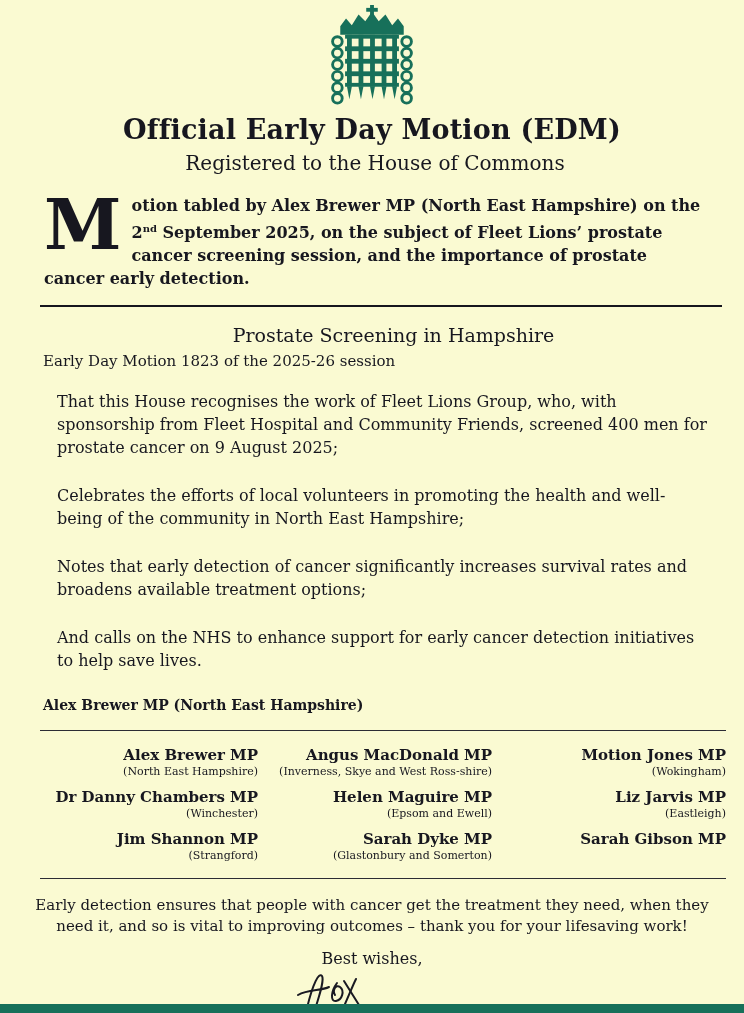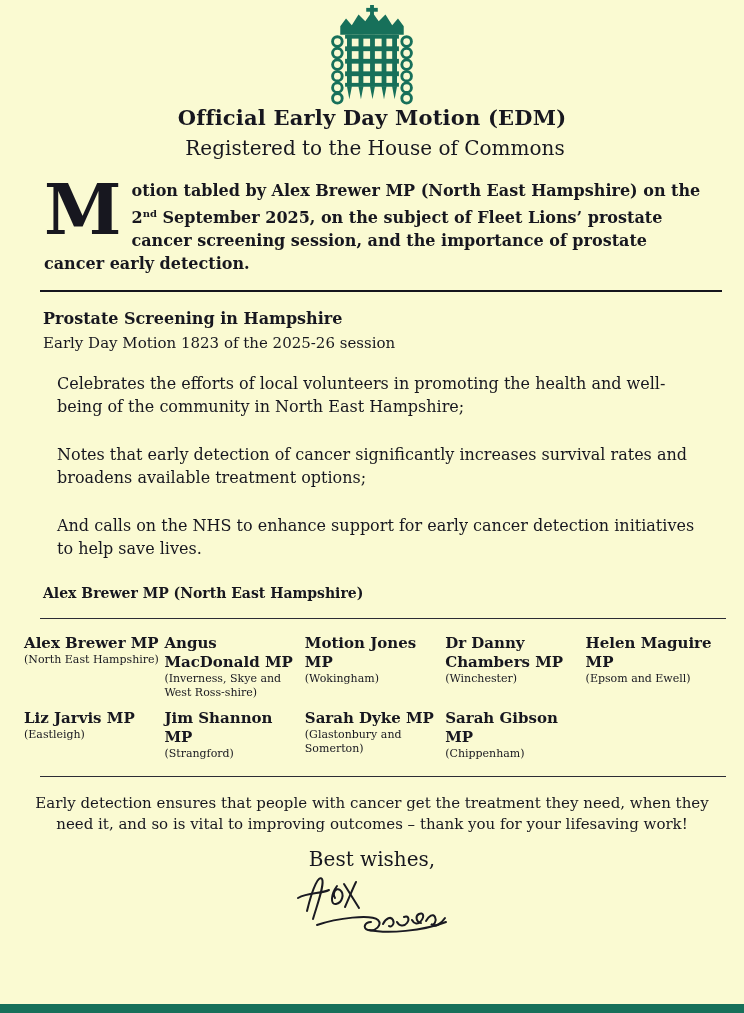--- a/index.html
+++ b/index.html
@@ -5,49 +5,49 @@
   html, body { margin:0; padding:0; }
   body {
     width:744px; height:1013px;
     background:#fafad2;
     font-family:"DejaVu Serif", serif;
     color:#17171f;
     position:relative;
     overflow:hidden;
   }
   .logo { display:block; margin:5px auto 0; width:90px; height:100px; }
-  .doc-title { text-align:center; font-size:21px; font-weight:bold; margin-top:0; letter-spacing:0.2px; }
+  .doc-title { text-align:center; font-size:27px; font-weight:bold; margin-top:9px; letter-spacing:0.2px; }
   .doc-subtitle { text-align:center; font-size:20px; margin-top:6px;margin-left:6px; }
 
   .intro { margin:19px 42px 0 44px; font-weight:bold; font-size:16px; line-height:23px; }
   .dropcap { float:left; font-size:70px; line-height:56px; padding:3px 10px 0 0; font-weight:bold; }
   .sup { font-size:10px; vertical-align:super; }
 
   .hr-heavy { border:none; border-top:2px solid #15151d; margin:15px 22px 0 40px; }
   .hr-thin  { border:none; border-top:1px solid #2c2c34; margin:0 18px 0 40px; }
 
-  .motion-title { font-size:16px; font-weight:bold; margin:17px 0 0 43px; }
+  .motion-title { font-size:19px; font-weight:normal; margin:17px 0 0 43px;text-align:center; }
   .motion-subtitle { font-size:15px; margin:6px 0 0 43px; }
 
   .paragraphs { margin:20px 36px 0 57px; }
   .para { font-size:16px; line-height:23px; margin:0 0 25px 0; }
 
   .sponsor-heading { font-size:14px; font-weight:bold; margin:0 0 0 43px; }
   .rule-sponsors { margin-top:17px; }
 
   .signatories {
-    display:grid; grid-template-columns:1fr 1fr 1fr 1fr 1fr;
-    margin:15px 18px 0 24px; row-gap:9px; text-align:left;
+    display:grid; grid-template-columns:1fr 1fr 1fr;
+    margin:15px 18px 0 24px; row-gap:9px; text-align:right;
   }
   .sig-name { font-size:15px; font-weight:bold; line-height:19px; }
   .sig-const { font-size:11px; font-weight:normal; line-height:14px; }
 
   .rule-closing { margin-top:15px; }
   .closing { text-align:center; font-size:15px; line-height:21px; margin:16px 32px 0; }
-  .salutation { text-align:center; font-size:20px; margin-top:12px; }
+  .salutation { text-align:center; font-size:16px; margin-top:12px; }
   .signature { display:block; margin:2px auto 0; }
 
   .footer-bar { position:absolute; left:0; bottom:0; width:744px; height:9px; background:#17705a; }
 </style>
 </head>
 <body>
 
 <svg class="logo" viewBox="0 0 90 104" xmlns="http://www.w3.org/2000/svg">
   <g fill="#17705a">
 
@@ -99,20 +99,21 @@
 <div class="intro">
   <span class="dropcap">M</span><span>otion tabled by Alex Brewer MP (North East Hampshire) on the 2</span><span class="sup">nd</span><span> September 2025, on the subject of Fleet Lions’ prostate cancer screening session, and the importance of prostate cancer early detection.</span>
 </div>
 
 <hr class="hr-heavy">
 
 <div class="motion-title">Prostate Screening in Hampshire</div>
 <div class="motion-subtitle">Early Day Motion 1823 of the 2025-26 session</div>
 
 <div class="paragraphs">
+  <div class="para">That this House recognises the work of Fleet Lions Group, who, with sponsorship from Fleet Hospital and Community Friends, screened 400 men for prostate cancer on 9 August 2025;</div>
   <div class="para">Celebrates the efforts of local volunteers in promoting the health and well-being of the community in North East Hampshire;</div>
   <div class="para">Notes that early detection of cancer significantly increases survival rates and broadens available treatment options;</div>
   <div class="para">And calls on the NHS to enhance support for early cancer detection initiatives to help save lives.</div>
 </div>
 
 <div class="sponsor-heading">Alex Brewer MP (North East Hampshire)</div>
 
 <hr class="hr-thin rule-sponsors">
 
 <div class="signatories">
@@ -143,21 +144,20 @@
   <div>
     <div class="sig-name">Jim Shannon MP</div>
     <div class="sig-const">(Strangford)</div>
   </div>
   <div>
     <div class="sig-name">Sarah Dyke MP</div>
     <div class="sig-const">(Glastonbury and Somerton)</div>
   </div>
   <div>
     <div class="sig-name">Sarah Gibson MP</div>
-    <div class="sig-const">(Chippenham)</div>
   </div>
 </div>
 
 <hr class="hr-thin rule-closing">
 
 <div class="closing">Early detection ensures that people with cancer get the treatment they need, when they need it, and so is vital to improving outcomes – thank you for your lifesaving work!</div>
 <div class="salutation">Best wishes,</div>
 
 <svg class="signature" width="175" height="62" viewBox="0 0 175 62" xmlns="http://www.w3.org/2000/svg">
   <g fill="none" stroke="#1a1a22" stroke-width="2" stroke-linecap="round">

